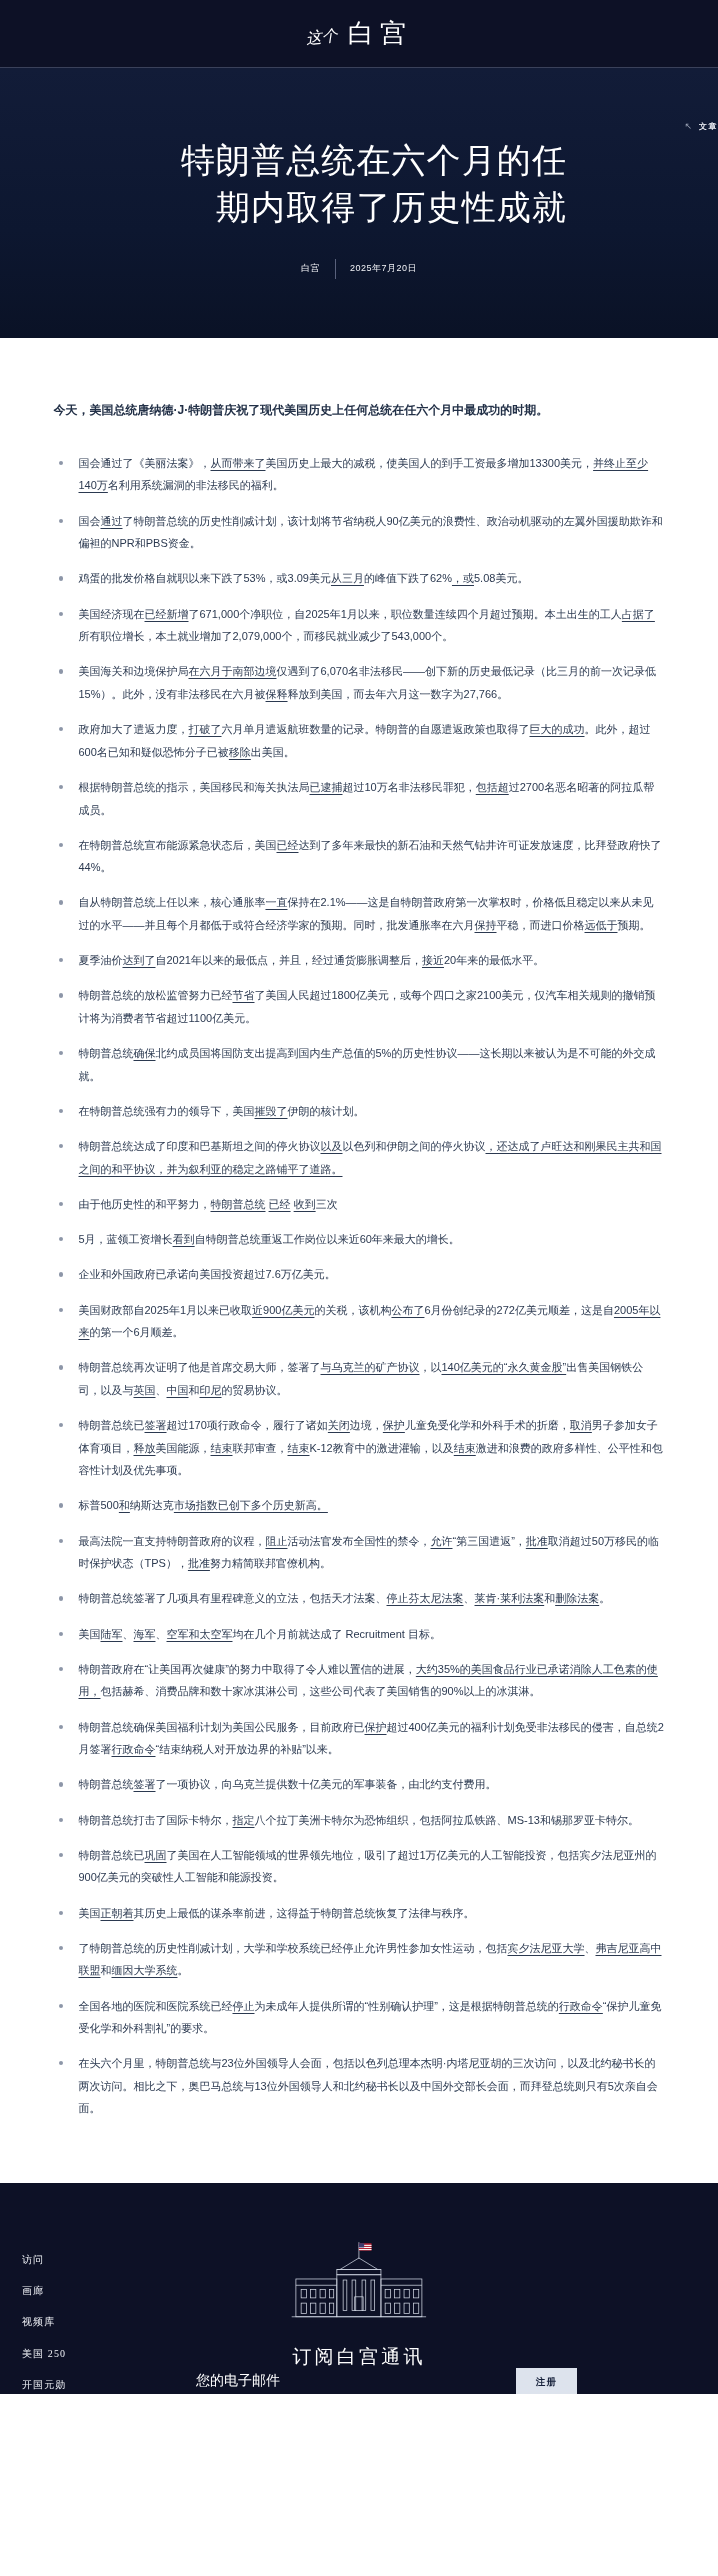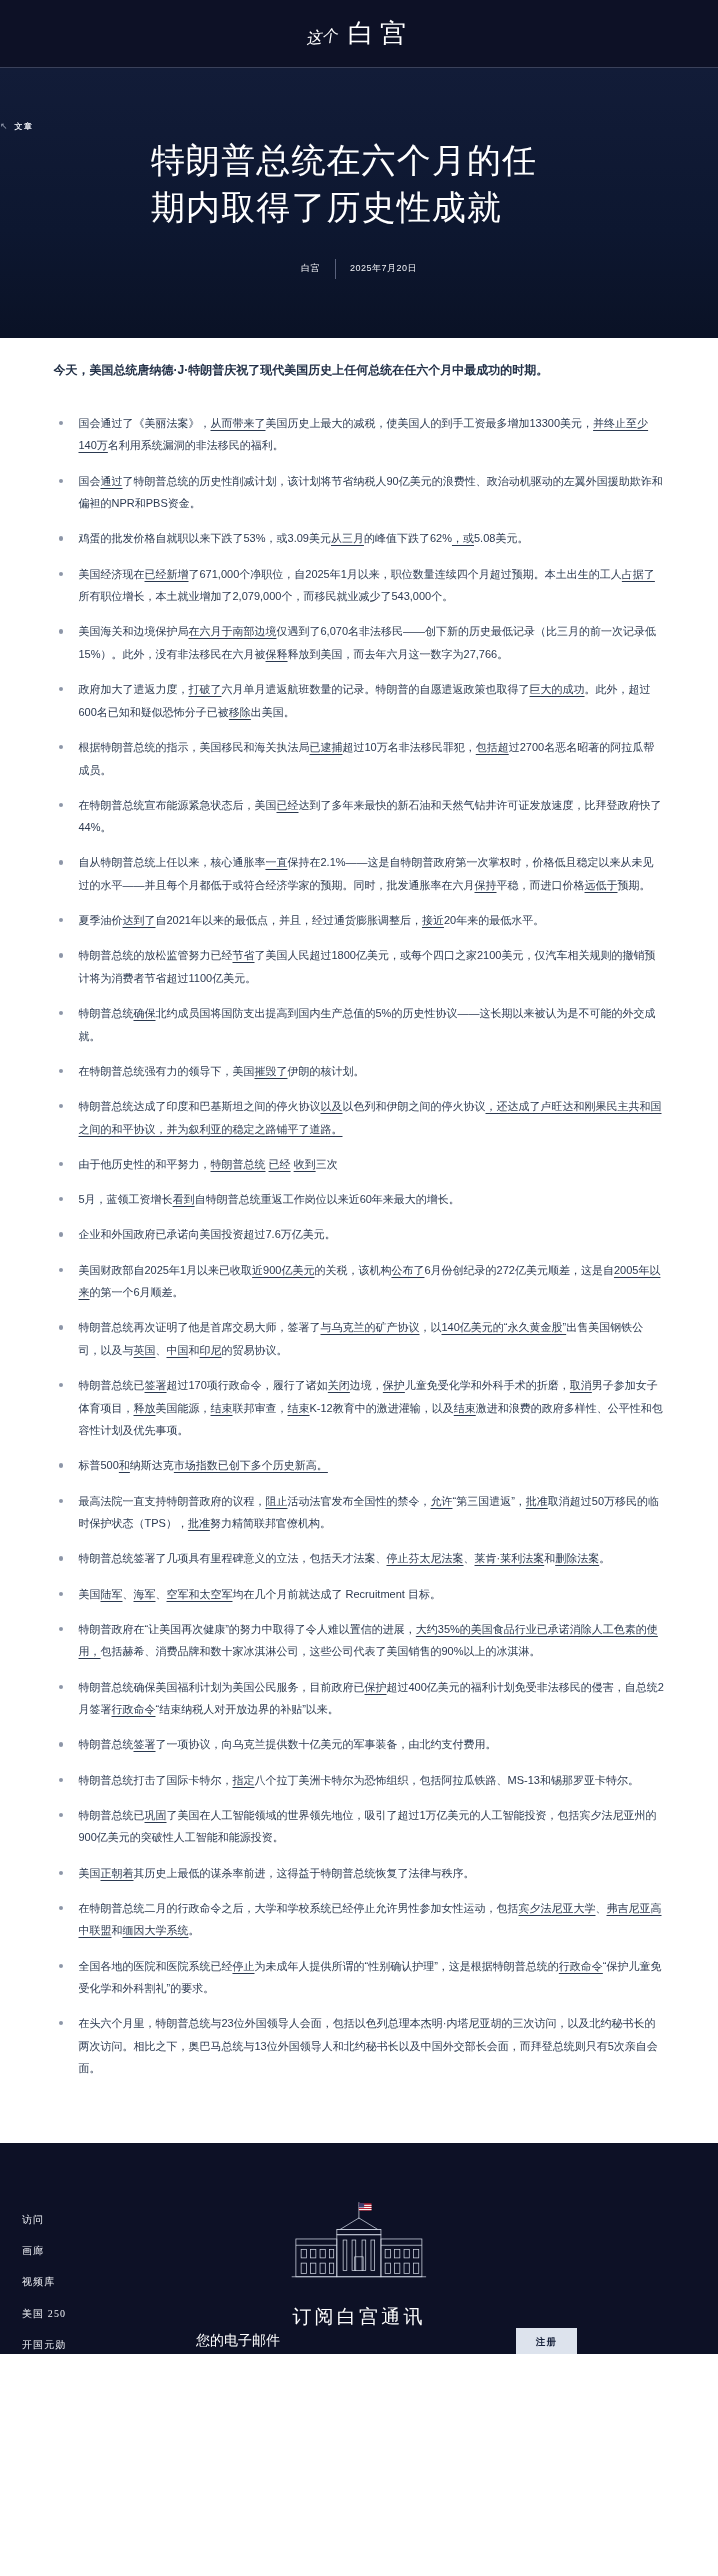--- a/index.html
+++ b/index.html
@@ -6,30 +6,30 @@
   body{width:718px;background:#ffffff;font-family:"Liberation Sans",sans-serif;}
 
   
   .site-header{height:67px;background:#0d1126;display:flex;align-items:center;justify-content:center;}
   .brand{display:flex;align-items:baseline;gap:10.5px;color:#ffffff;cursor:pointer;}
   .brand-prefix{font-family:"Liberation Serif",serif;font-style:italic;font-size:15.8px;transform:rotate(-6deg);}
   .brand-name{font-family:"Liberation Serif",serif;font-size:26px;letter-spacing:6.3px;font-weight:400;}
 
   
   .hero{background:linear-gradient(180deg,#121c38 0%,#0d1730 60%,#0a1226 100%);
-        border-top:0.5px solid #3a415a;padding:53px 0 59px;text-align:left;color:#ffffff;}
+        border-top:0.5px solid #3a415a;padding:53px 0 59px;text-align:right;color:#ffffff;}
   .eyebrow{font-size:7.9px;letter-spacing:1.6px;font-weight:700;color:#eceef4;cursor:pointer;display:inline-block;}
   .eyebrow .arr{color:#9aa2b5;margin-right:5.3px;font-size:9px;font-weight:400;}
   h1.page-title{font-family:"Liberation Serif",serif;font-weight:400;font-size:34px;line-height:1.38;
         max-width:416px;margin:6px auto 27px;letter-spacing:1.1px;}
   .byline{display:flex;justify-content:center;align-items:center;gap:14.7px;font-size:9px;letter-spacing:0.5px;color:#f2f3f7;}
   .byline .vr{width:0.5px;height:20px;background:#59617c;}
 
   
-  .content{background:#ffffff;padding:20px 0 50px;}
+  .content{background:#ffffff;padding:60px 0 50px;}
   .inner{width:611px;margin:0 auto;}
   .intro{font-size:12px;font-weight:700;line-height:24px;color:#223047;margin:0 0 30px;}
   ul.achievements{list-style:none;margin:0;padding:0;color:#2b3950;font-size:11px;line-height:22.6px;}
   ul.achievements li{position:relative;padding-left:25px;margin-bottom:12.6px;}
   ul.achievements li::before{content:"";position:absolute;left:5.3px;top:9px;width:4.2px;height:4.2px;border-radius:50%;background:#8d96a8;}
   .lnk{text-decoration:underline;text-underline-offset:3.2px;text-decoration-thickness:0.5px;cursor:pointer;color:inherit;}
   .it{}
 
   
   .site-footer{position:relative;height:211px;background:#0d1126;overflow:hidden;color:#ffffff;}
@@ -94,21 +94,21 @@
         <li><span>标普500</span><span class="lnk">和</span><span>纳斯达克</span><span class="lnk">市场指数已创下多个历史新高。</span></li>
         <li><span>最高法院一直支持特朗普政府的议程，</span><span class="lnk">阻止</span><span>活动法官发布全国性的禁令，</span><span class="lnk">允许</span><span>“第三国遣返”，</span><span class="lnk">批准</span><span>取消超过50万移民的临时保护状态（TPS），</span><span class="lnk">批准</span><span>努力精简联邦官僚机构。</span></li>
         <li><span>特朗普总统签署了几项具有里程碑意义的立法，包括天才法案、</span><span class="lnk">停止芬太尼法案</span><span>、</span><span class="lnk">莱肯·莱利法案</span><span>和</span><span class="lnk">删除法案</span><span>。</span></li>
         <li><span>美国</span><span class="lnk">陆军</span><span>、</span><span class="lnk">海军</span><span>、</span><span class="lnk">空军和太空军</span><span>均在几个月前就达成了 Recruitment 目标。</span></li>
         <li><span>特朗普政府在“让美国再次健康”的努力中取得了令人难以置信的进展，</span><span class="lnk">大约35%的美国食品行业已承诺消除人工色素的使用，</span><span>包括赫希、消费品牌和数十家冰淇淋公司，这些公司代表了美国销售的90%以上的冰淇淋。</span></li>
         <li><span>特朗普总统确保美国福利计划为美国公民服务，目前政府已</span><span class="lnk">保护</span><span>超过400亿美元的福利计划免受非法移民的侵害，自总统2月签署</span><span class="lnk">行政命令</span><span>“结束纳税人对开放边界的补贴”以来。</span></li>
         <li><span>特朗普总统</span><span class="lnk">签署</span><span>了一项协议，向乌克兰提供数十亿美元的军事装备，由北约支付费用。</span></li>
         <li><span>特朗普总统打击了国际卡特尔，</span><span class="lnk">指定</span><span>八个拉丁美洲卡特尔为恐怖组织，包括阿拉瓜铁路、MS-13和锡那罗亚卡特尔。</span></li>
         <li><span>特朗普总统已</span><span class="lnk">巩固</span><span>了美国在人工智能领域的世界领先地位，吸引了超过1万亿美元的人工智能投资，包括宾夕法尼亚州的900亿美元的突破性人工智能和能源投资。</span></li>
         <li><span>美国</span><span class="lnk">正朝着</span><span>其历史上最低的谋杀率前进，这得益于特朗普总统恢复了法律与秩序。</span></li>
-        <li><span>在特朗普总统二月的行政命令之后，大学和学校系统已经停止允许男性参加女性运动，包括</span><span class="lnk">宾夕法尼亚大学</span><span>、</span><span class="lnk">弗吉尼亚高中联盟</span><span>和</span><span class="lnk">缅因大学系统</span><span>。</span></li>
+        <li><span>了特朗普总统的历史性削减计划，大学和学校系统已经停止允许男性参加女性运动，包括</span><span class="lnk">宾夕法尼亚大学</span><span>、</span><span class="lnk">弗吉尼亚高中联盟</span><span>和</span><span class="lnk">缅因大学系统</span><span>。</span></li>
         <li><span>全国各地的医院和医院系统已经</span><span class="lnk">停止</span><span>为未成年人提供所谓的“性别确认护理”，这是根据特朗普总统的</span><span class="lnk">行政命令</span><span>“保护儿童免受化学和外科割礼”的要求。</span></li>
         <li><span>在头六个月里，特朗普总统与23位外国领导人会面，包括以色列总理本杰明·内塔尼亚胡的三次访问，以及北约秘书长的两次访问。相比之下，奥巴马总统与13位外国领导人和北约秘书长以及中国外交部长会面，而拜登总统则只有5次亲自会面。</span></li>
       </ul>
   </div>
 </main>
 
 <footer class="site-footer">
   <nav class="fnav" id="footer-nav">
       <a>访问</a>
       <a>画廊</a>

